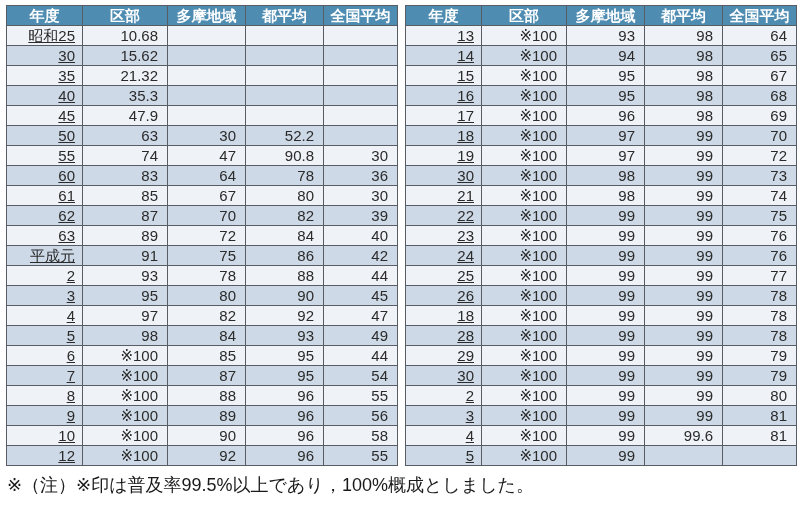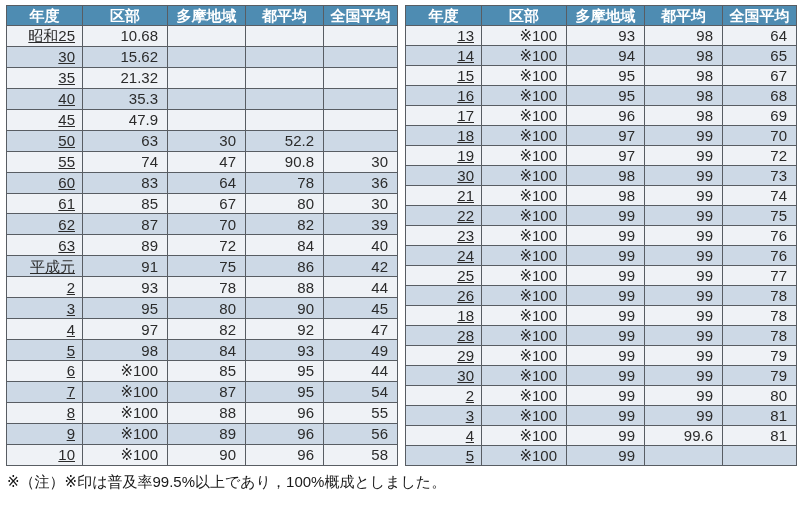--- a/index.html
+++ b/index.html
@@ -42,21 +42,21 @@
     text-align:right;
     padding:0 9px 0 2px;
     color:var(--text);
   }
   .data-table td.year-cell{padding-right:7px;text-decoration:underline;}
   .data-table tbody tr:nth-child(odd) td{background:var(--row-light);}
   .data-table tbody tr:nth-child(even) td{background:var(--row-stripe);}
   .note{
     margin-top:7px;
     padding-left:1px;
-    font-size:15px;
+    font-size:18px;
     color:#1a1a1a;
   }
 </style>
 </head>
 <body>
 
 <div class="page">
   <div class="tables">
     <table class="data-table" data-table="0">
         <colgroup>
@@ -216,20 +216,27 @@
             <td class="value-cell">96</td>
             <td class="value-cell">56</td>
           </tr>
           <tr>
             <td class="year-cell">10</td>
             <td class="value-cell">※100</td>
             <td class="value-cell">90</td>
             <td class="value-cell">96</td>
             <td class="value-cell">58</td>
           </tr>
+          <tr>
+            <td class="year-cell">12</td>
+            <td class="value-cell">※100</td>
+            <td class="value-cell">92</td>
+            <td class="value-cell">96</td>
+            <td class="value-cell">55</td>
+          </tr>
         </tbody>
       </table>
     <table class="data-table" data-table="1">
         <colgroup>
           <col style="width: 76px;">
           <col style="width: 85px;">
           <col style="width: 78px;">
           <col style="width: 78px;">
           <col style="width: 74px;">
         </colgroup>

